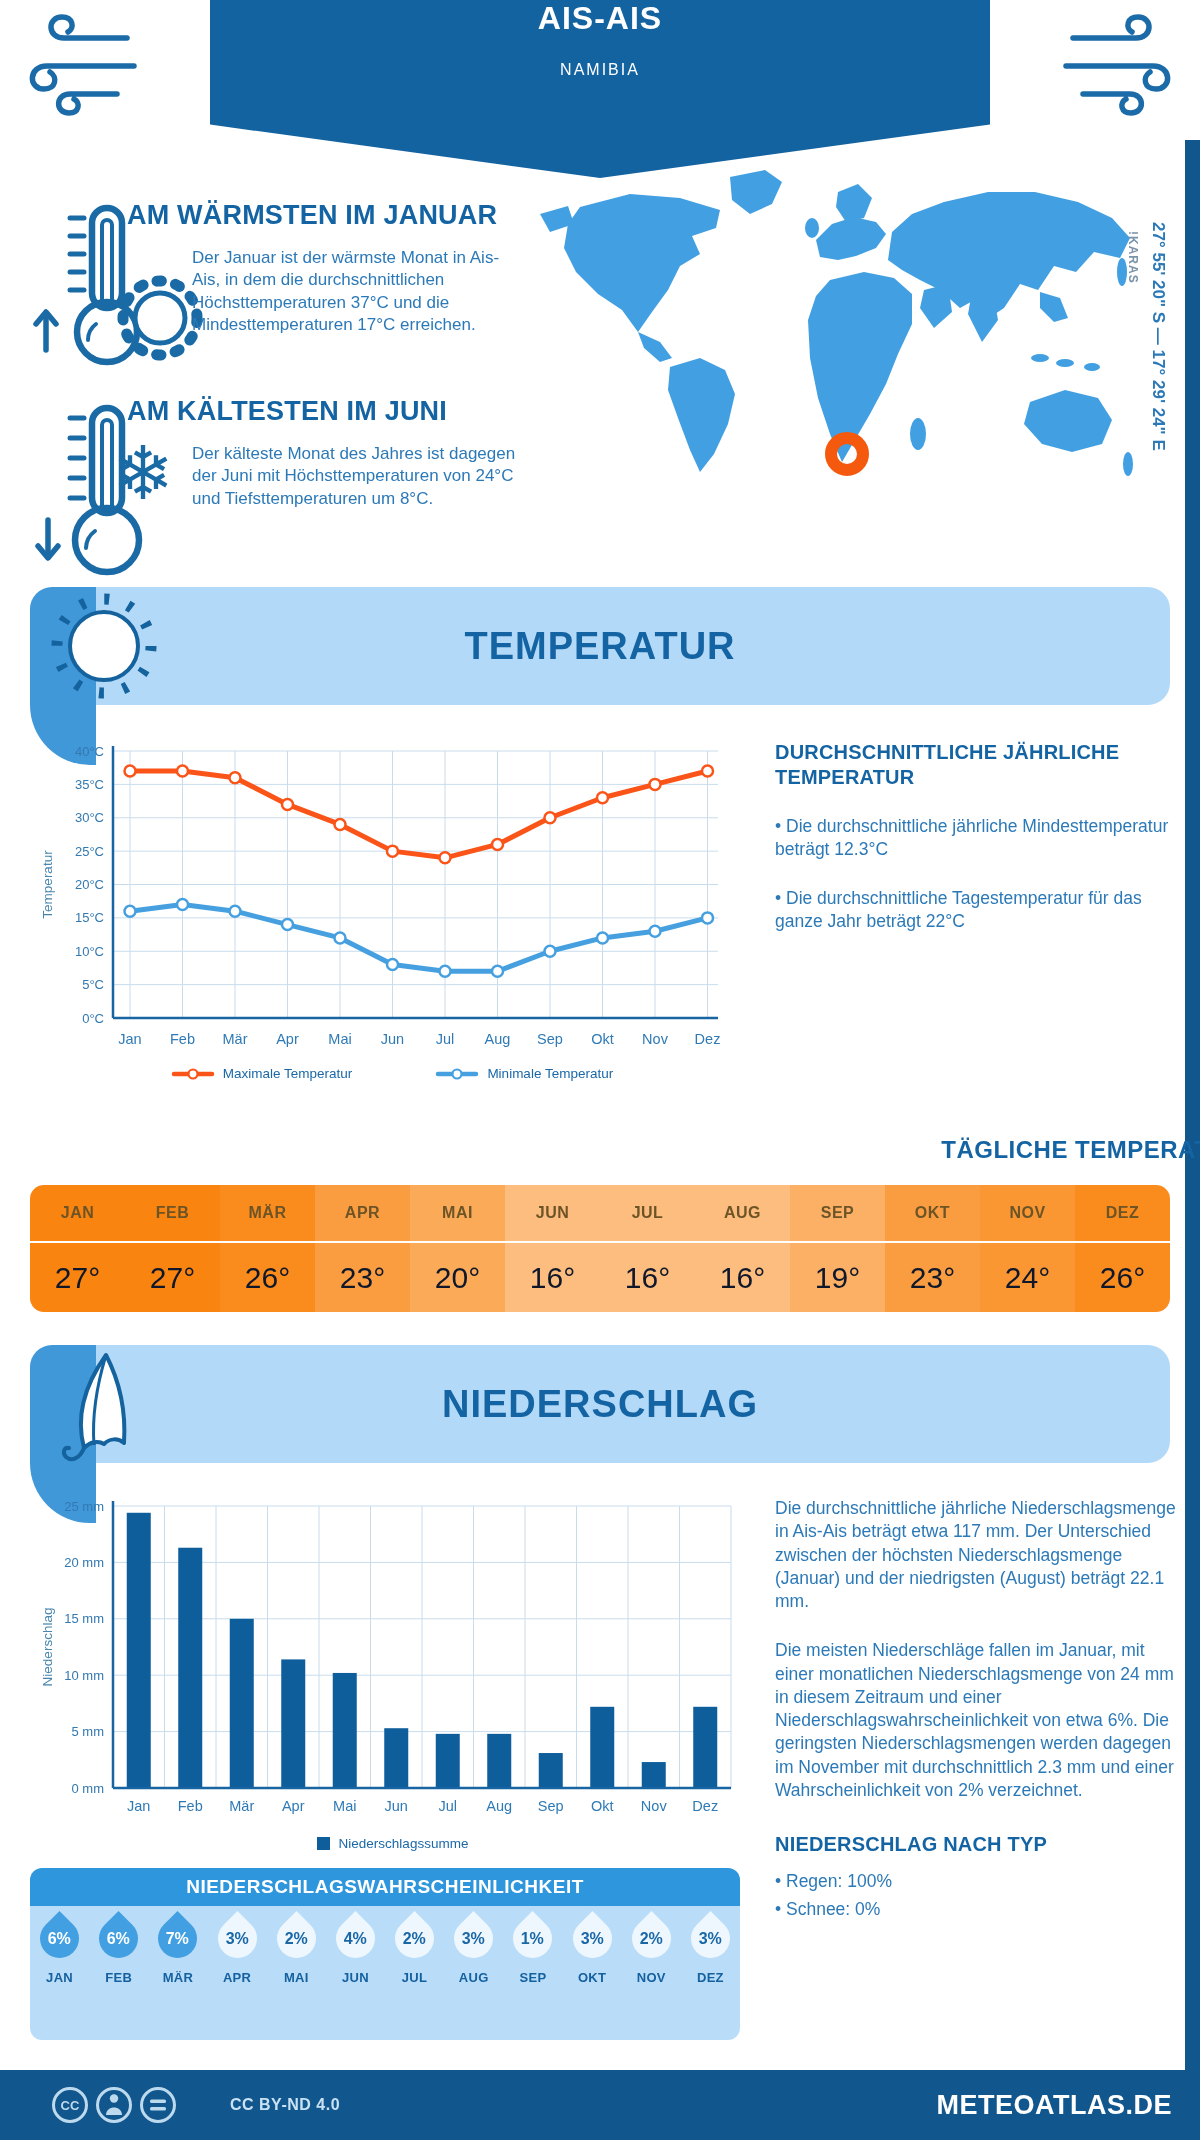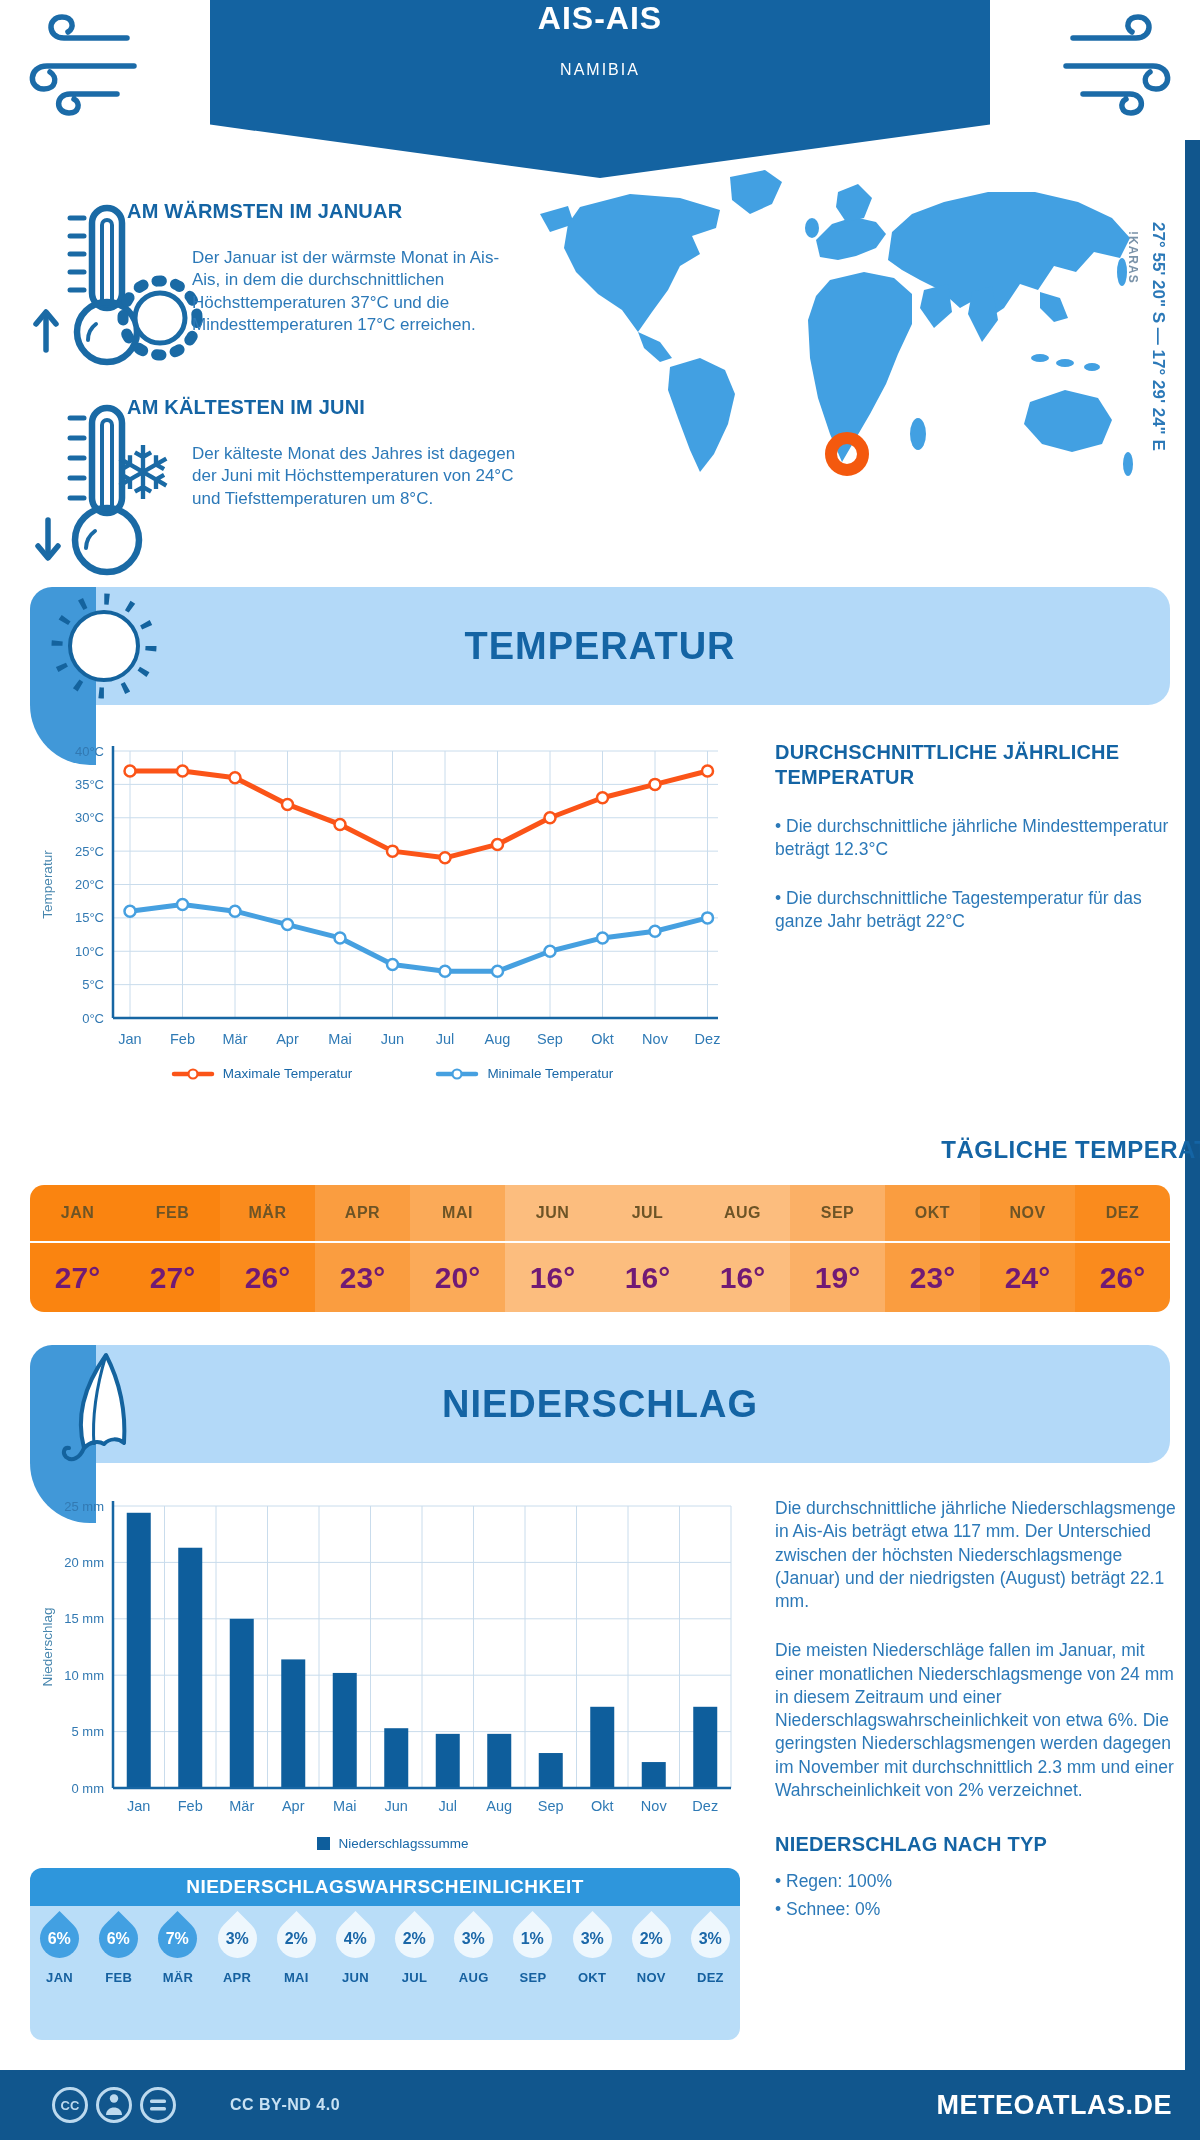--- a/index.html
+++ b/index.html
@@ -8,21 +8,21 @@
   .abs{position:absolute;}
 
   
   .header-banner{left:210px;top:0;width:780px;height:178px;background:#1463a1;
     clip-path:polygon(0 0,100% 0,100% 70%,50% 100%,0 70%);text-align:center;color:#fff;}
   .header-title{font-size:32px;font-weight:800;letter-spacing:1px;}
   .header-sub{margin-top:24px;font-size:16px;font-weight:400;letter-spacing:2px;}
 
   .stripe-right{left:1185px;top:140px;width:15px;height:1930px;background:#11568d;}
 
-  .hl-heading{font-size:20px;font-weight:800;color:#1464a4;letter-spacing:.2px;}
+  .hl-heading{font-size:27px;font-weight:800;color:#1464a4;letter-spacing:.2px;}
   .hl-text{font-size:17px;line-height:1.32;color:#2c79b8;}
 
   .vert{writing-mode:vertical-rl;}
   .coords{left:1148px;top:222px;font-size:17px;font-weight:700;color:#2c79b8;}
   .region{left:1126px;top:231px;font-size:12px;font-weight:600;color:#7a93a9;letter-spacing:1px;}
 
   .band-accent{width:66px;height:178px;background:#4198d8;border-radius:22px 0 0 60px;}
   .band{width:1074px;height:118px;background:#b3d9f8;border-radius:0 22px 22px 0;}
   .band-title{width:1140px;height:118px;line-height:118px;text-align:center;
     font-size:38px;font-weight:800;color:#1464a4;letter-spacing:1px;}
@@ -39,21 +39,21 @@
   .body-par{font-size:17.5px;color:#2c79b8;line-height:1.33;margin-bottom:26px;}
 
   .daily-heading{left:0;top:1136px;width:1200px;text-align:right;
     font-size:24px;font-weight:800;color:#1464a4;letter-spacing:.5px;padding-left:45px;}
   .daily-table{left:30px;top:1185px;width:1140px;height:127px;border-radius:14px;overflow:hidden;
     display:grid;grid-template-columns:repeat(12,1fr);}
   .daily-cell{display:flex;flex-direction:column;}
   .daily-month{height:56px;display:flex;align-items:center;justify-content:center;
     font-size:16px;font-weight:700;color:#6d5426;letter-spacing:.5px;border-bottom:2px solid #fff;}
   .daily-value{flex:1;display:flex;align-items:center;justify-content:center;
-    font-size:30px;font-weight:700;color:#701a75;}
+    font-size:30px;font-weight:400;color:#0f172a;}
 
   .prob-header{left:30px;top:1868px;width:710px;height:38px;background:#2e96dc;border-radius:12px 12px 0 0;
     color:#fff;font-size:19px;font-weight:800;text-align:center;line-height:38px;letter-spacing:.5px;}
   .prob-body{left:30px;top:1906px;width:710px;height:134px;background:#b9ddf8;border-radius:0 0 12px 12px;
     display:grid;grid-template-columns:repeat(12,1fr);}
   .prob-col{display:flex;flex-direction:column;align-items:center;padding-top:13px;}
   .drop{width:39px;height:39px;border-radius:0 50% 50% 50%;transform:rotate(45deg);
     display:flex;align-items:center;justify-content:center;}
   .drop span{transform:rotate(-45deg);font-size:16px;font-weight:700;}
   .prob-month{margin-top:12px;font-size:13px;font-weight:800;color:#15609f;letter-spacing:.3px;}

